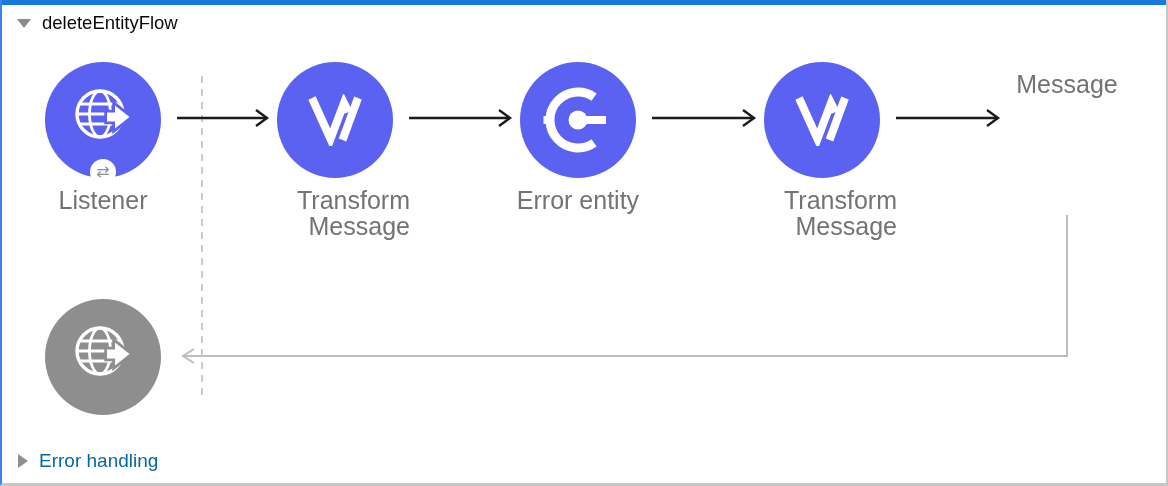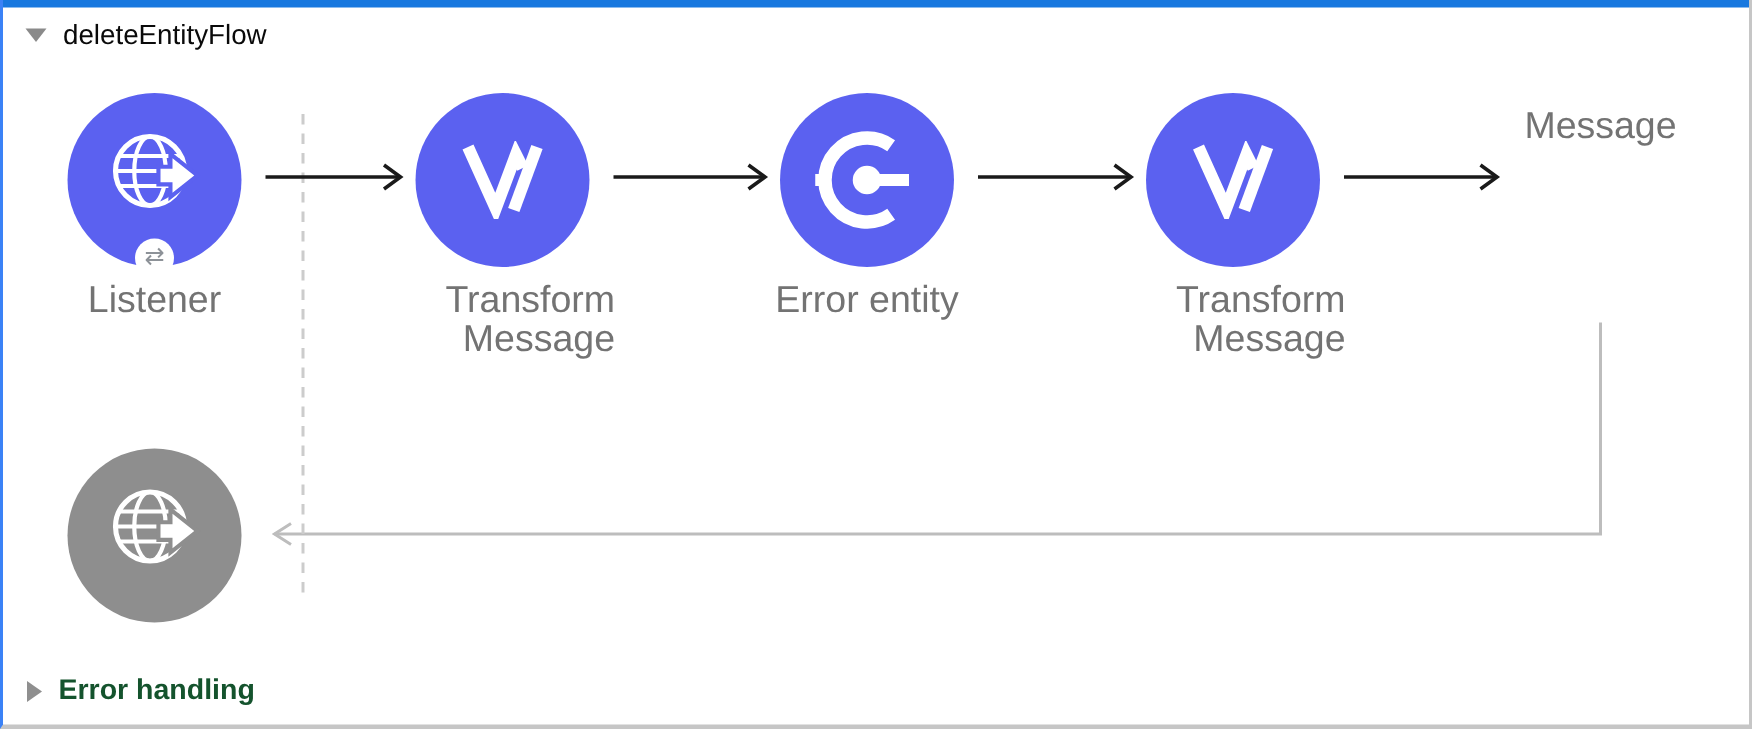--- a/index.html
+++ b/index.html
@@ -17,21 +17,21 @@
   .connectors{position:absolute; left:0; top:0; z-index:1;}
   .node{position:absolute; width:150px; display:flex; flex-direction:column; align-items:center; z-index:2;}
   .circle{width:116px;height:116px;border-radius:50%;display:flex;align-items:center;justify-content:center;position:relative;}
   .circle.blue{background:#5b61f0; --bg:#5b61f0;}
   .circle.gray{background:#8e8e8e; --bg:#8e8e8e;}
   .badge{position:absolute; left:50%; bottom:-7px; transform:translateX(-50%);
     width:26px;height:26px;border-radius:50%;background:#ffffff;color:#8d9298;
     display:flex;align-items:center;justify-content:center;font-size:16px;line-height:1;}
   .nlabel{margin-top:9px;font-size:25px;line-height:26px;text-align:right;color:#737373;}
   .error-row{position:absolute; left:16px; top:450px; display:flex; align-items:center; gap:11px; z-index:3;}
-  .error-label{font-size:19px;color:#14532d;font-weight:bold;}
+  .error-label{font-size:19px;color:#0369a1;}
   svg text{font-family:"Liberation Sans", sans-serif;}
 </style>
 </head>
 <body>
 
 <div class="canvas">
   <div class="selection-bar"></div>
 
   <div class="flow-header">
     <div class="tri-down"></div>

